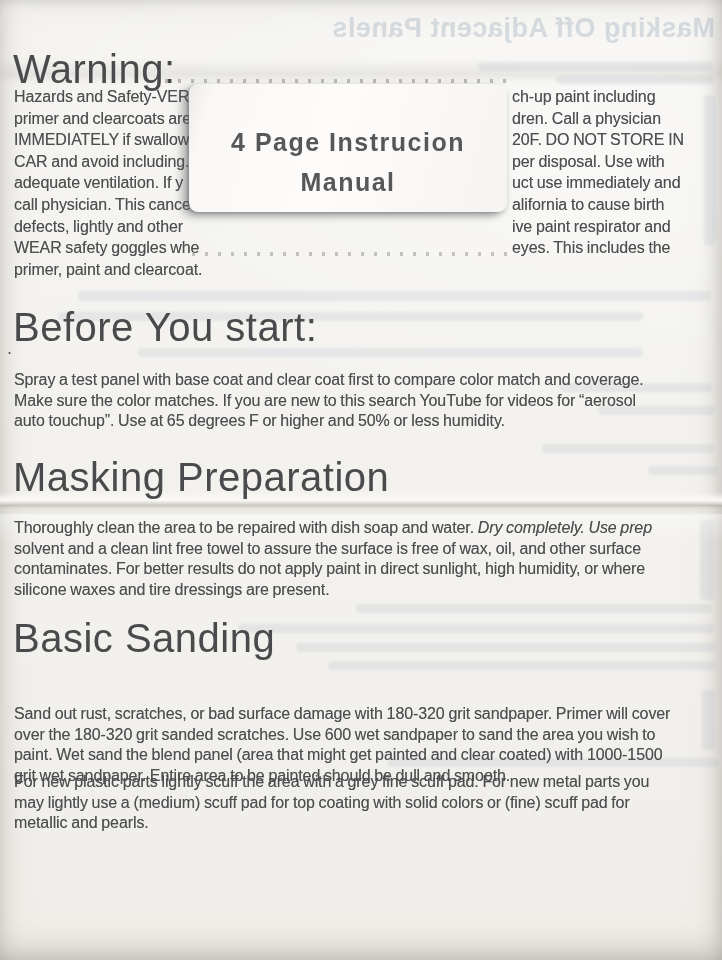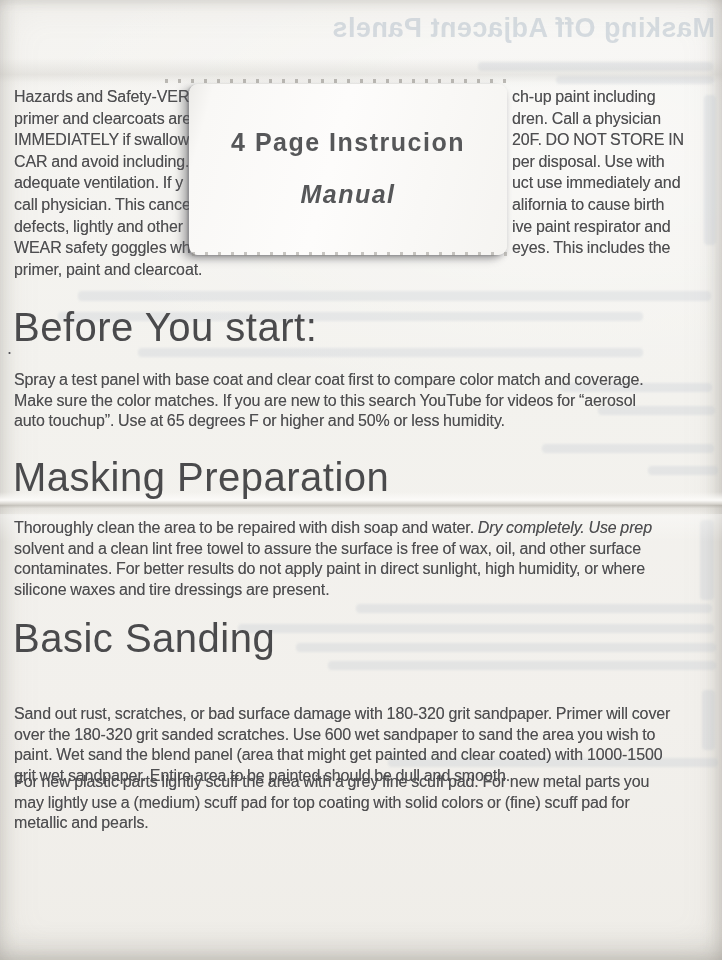--- a/index.html
+++ b/index.html
@@ -40,26 +40,26 @@
       text-shadow:0 0 .5px rgba(80,80,84,.55);}
   .wrow{position:absolute;left:14px;width:694px;height:21.6px;font-size:16px;color:#4e4e50;
       letter-spacing:-.1px;word-spacing:-.6px;z-index:3;text-shadow:0 0 .5px rgba(80,80,84,.55);}
   .wl{position:absolute;left:0;top:0;white-space:nowrap;}
   .wr{position:absolute;left:498px;top:0;white-space:nowrap;}
   .ital{font-style:italic;}
   .dot{position:absolute;left:7px;top:338px;font-size:18px;color:#56565a;z-index:3;}
   
   .perf{position:absolute;height:4px;z-index:6;
     background:repeating-linear-gradient(90deg,rgba(148,145,139,.6) 0 3px,rgba(0,0,0,0) 3px 13px);}
-  .sticker{position:absolute;left:189px;top:84px;width:318px;height:171px;border-radius:9px;z-index:5;
+  .sticker{position:absolute;left:189px;top:84px;width:318px;height:128px;border-radius:9px;z-index:5;
     background:linear-gradient(105deg,#ecebe8 0%,#f9f8f6 7%,#fdfcfb 45%,#f5f4f1 100%);
     box-shadow:-7px 4px 8px rgba(90,90,96,.45),-2px 1px 2px rgba(90,90,96,.30),0 3px 5px rgba(110,110,115,.25);}
   .st{position:absolute;left:0;width:100%;text-align:center;font-weight:bold;font-size:25px;
       color:#565759;letter-spacing:1.5px;white-space:nowrap;}
-  .st1{top:44px;} .st2{top:96px;font-style:italic;}
+  .st1{top:44px;} .st2{top:84px;}
 </style>
 </head>
 <body>
 
 <div class="page">
 
   <div class="bleedh">Masking Off Adjacent Panels</div>
   <div class="bs" style="left:478px;top:62px;width:235px;height:9px"></div>
   <div class="bs" style="left:556px;top:76px;width:158px;height:8px"></div>
   <div class="bs" style="left:78px;top:291px;width:633px;height:10px"></div>
@@ -75,20 +75,21 @@
   <div class="bs" style="left:328px;top:661px;width:388px;height:9px"></div>
   <div class="bs" style="left:388px;top:758px;width:330px;height:9px"></div>
   <div class="bs" style="left:704px;top:95px;width:12px;height:150px"></div>
   <div class="bs" style="left:700px;top:520px;width:14px;height:80px"></div>
   <div class="bs" style="left:702px;top:690px;width:13px;height:60px"></div>
 
   <div class="band-top"></div>
   <div class="sheet-edge"></div>
   <div class="band-bright"></div>
 
+  <div class="h" style="top:47px">Warning:</div>
 
   <div>
     <div class="wrow" style="top:88px">
       <span class="wl">Hazards and Safety-VERY</span>
       <span class="wr">ch-up paint including</span>
     </div>
     <div class="wrow" style="top:109.6px">
       <span class="wl">primer and clearcoats are</span>
       <span class="wr">dren. Call a physician</span>
     </div>

